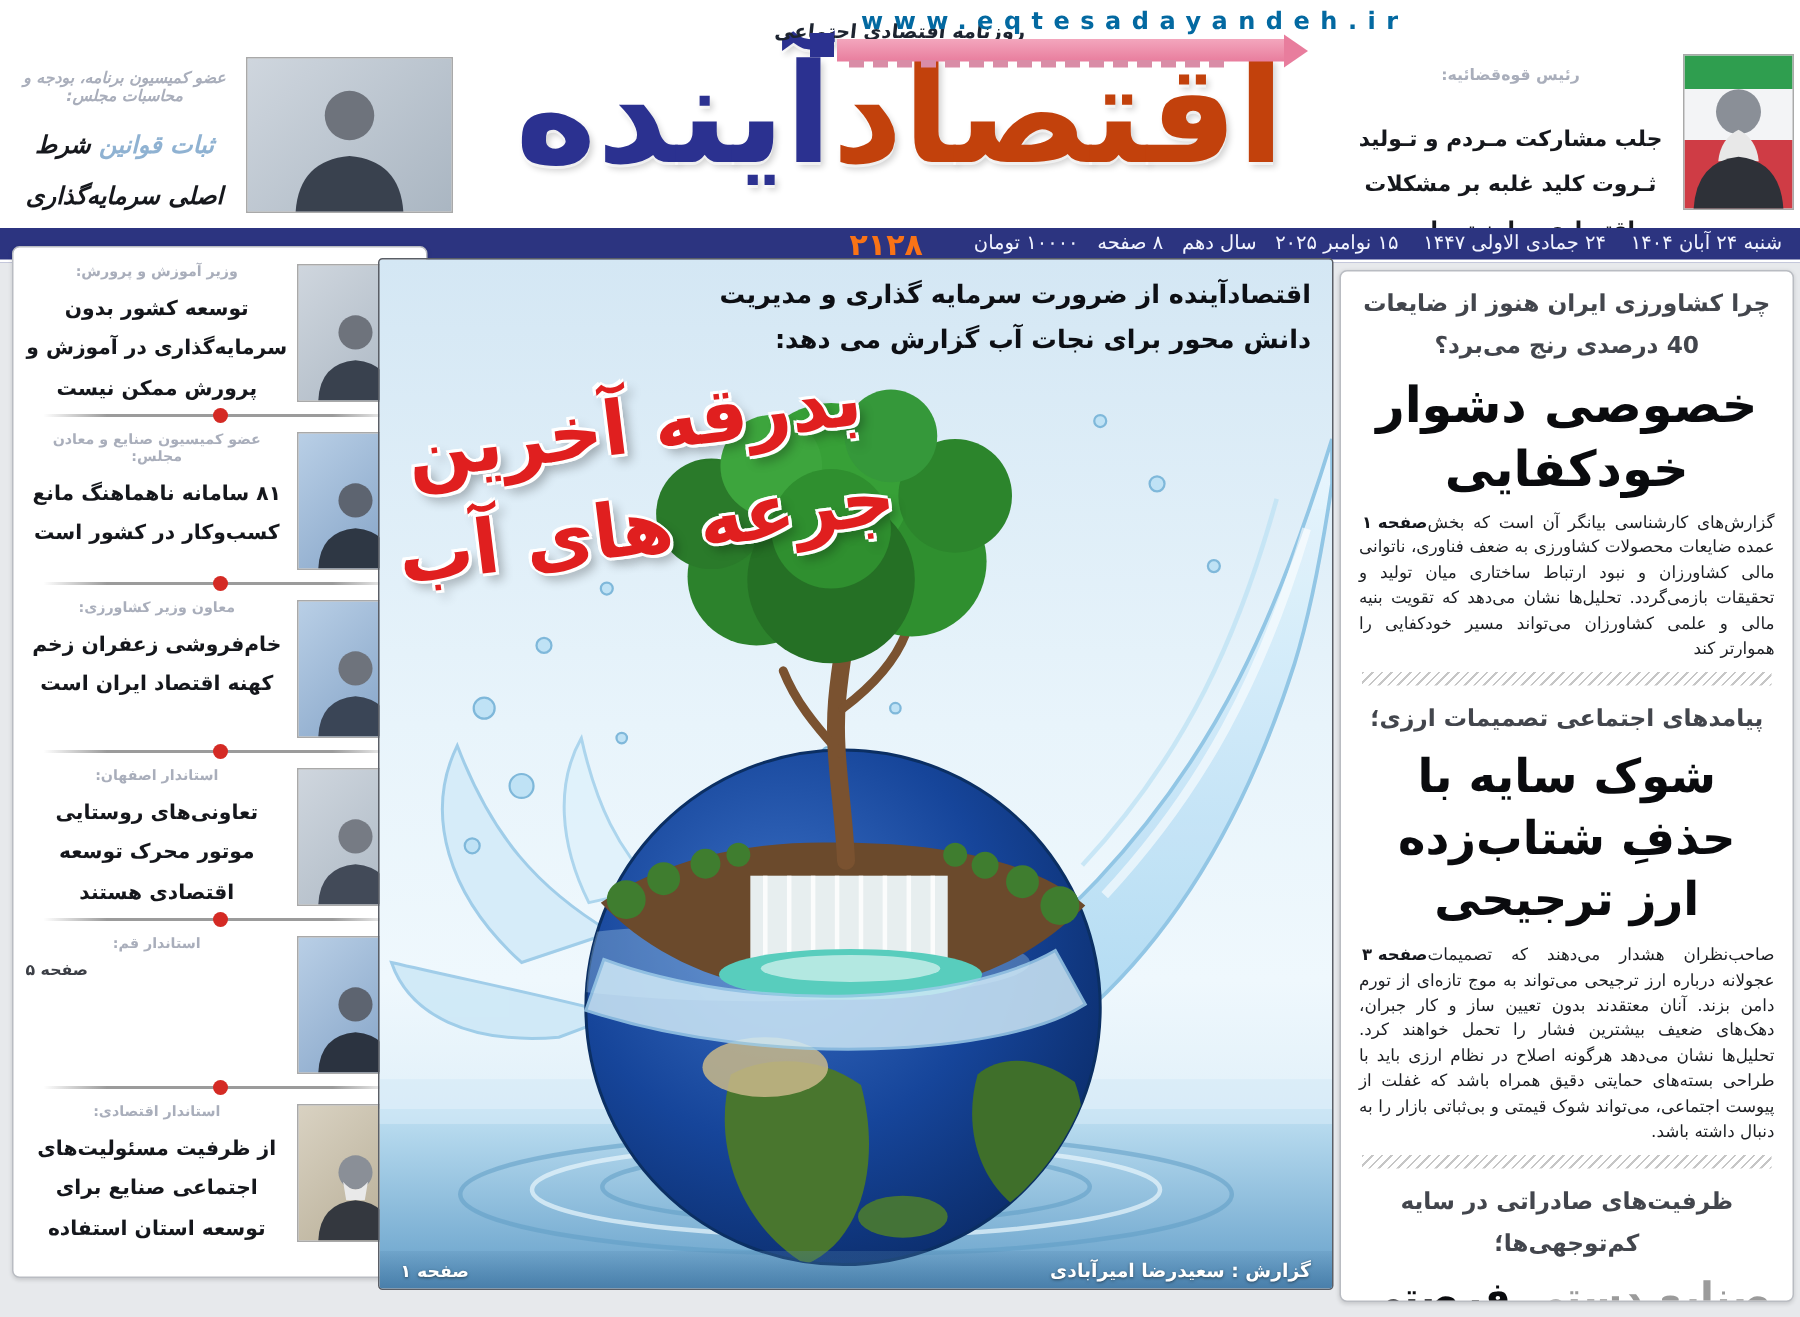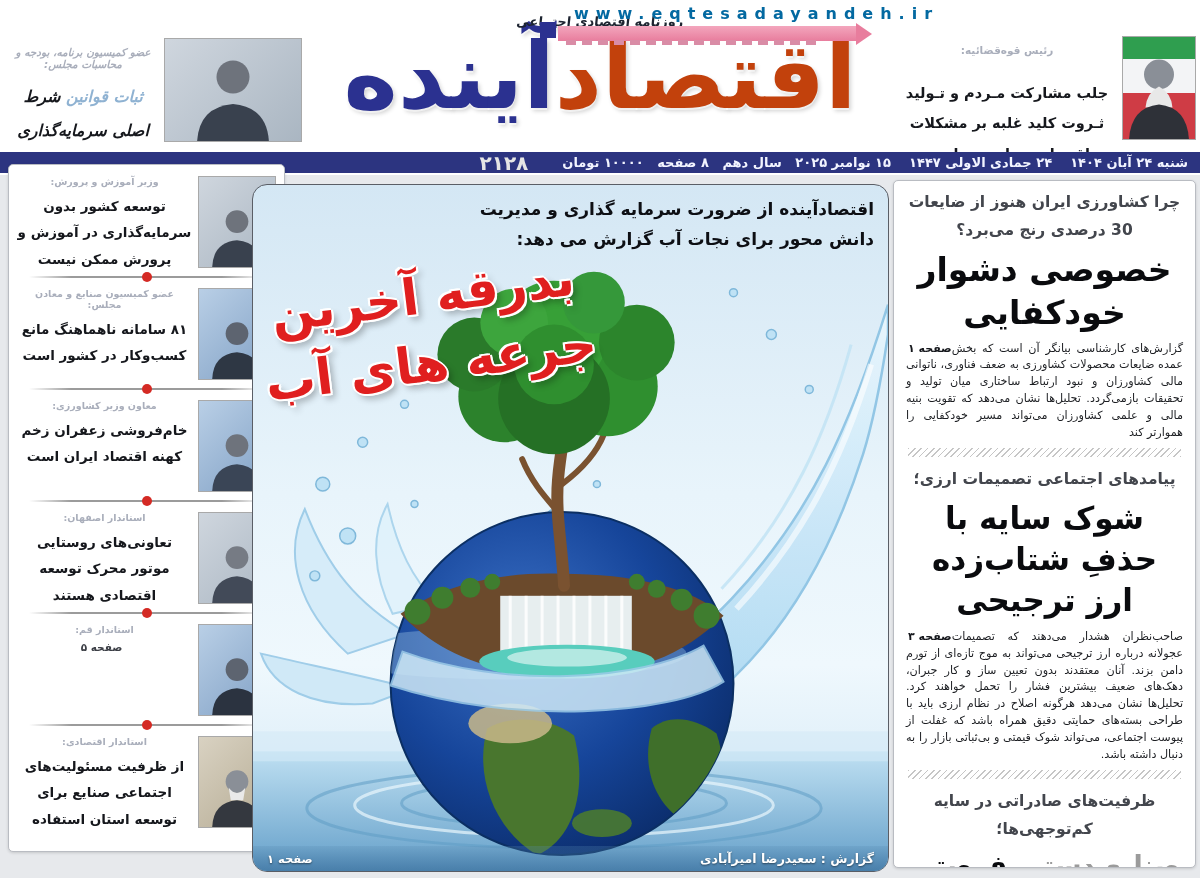--- a/index.html
+++ b/index.html
@@ -46,44 +46,44 @@
   .ph-a { background:linear-gradient(135deg,#cfd6de,#aab6c2); }
   .ph-b { background:linear-gradient(135deg,#b9cfe6,#7f9fc4); }
   .ph-c { background:linear-gradient(135deg,#d9d2c2,#b4aa92); }
   .ph-flag { background:linear-gradient(to bottom,#2f9e4f 0 22%, #f3f4f6 22% 55%, #cf3c45 55%); }
   .photo-left-hdr { width:138px; height:104px; }
   .photo-right-hdr { width:74px; height:104px; }
 
   
   .date-bar { position:absolute; top:152px; left:0; width:1200px; height:23px; background:#2c3480;
               display:flex; direction:rtl; align-items:center; padding-right:12px; gap:34px; border-bottom:2px solid #ffffff; }
-  .date-text { color:#f2f4ff; font-size:13px; font-weight:bold; white-space:pre; }
-  .issue-number { color:#e5e5e5; font-size:20px; font-weight:bold; letter-spacing:2px; }
+  .date-text { color:#f2f4ff; font-size:13px; font-weight:normal; white-space:pre; }
+  .issue-number { color:#f97316; font-size:20px; font-weight:bold; letter-spacing:2px; }
 
   
   .card { position:absolute; background:#ffffff; border:1px solid #b9bcc2; border-radius:5px;
           box-shadow:0 1px 3px rgba(0,0,0,.15); }
 
   
   .sidebar { top:164px; left:8px; width:277px; height:688px; padding:4px 6px; direction:rtl; overflow:hidden; }
   .s-item { display:flex; direction:rtl; gap:6px; padding:5px 2px; height:104px; }
   .s-photo { width:78px; height:92px; margin-top:2px; }
   .s-text { flex:1; text-align:center; overflow:hidden; }
   .s-kicker { font-size:9.5px; color:#a9aebb; font-weight:bold; margin-top:2px; margin-bottom:6px; }
   .s-headline { font-size:13.5px; font-weight:bold; color:#15171c; line-height:1.95; }
   .s-red { color:#e01f1f; }
-  .s-page { font-size:10.5px; color:#3c3f46; font-weight:bold; text-align:center; padding-right:6px; margin-top:5px; }
+  .s-page { font-size:10.5px; color:#3c3f46; font-weight:bold; text-align:left; padding-right:6px; margin-top:5px; }
   .s-div { position:relative; height:2px; margin:3px 14px;
            background:linear-gradient(to left,transparent,#9b9b9b 18%,#9b9b9b 82%,transparent); }
   .s-div::after { content:""; position:absolute; left:50%; top:-4px; transform:translateX(-50%);
                   width:10px; height:10px; border-radius:50%; background:#d42a24; }
 
   
-  .center-block { position:absolute; top:184px; left:252px; width:637px; height:688px;
-                  border:1px solid #5a5e66; border-radius:15px; overflow:hidden;
+  .center-block { position:absolute; top:172px; left:252px; width:637px; height:688px;
+                  border:1px solid #5a5e66; border-radius:3px; overflow:hidden;
                   background:linear-gradient(to bottom,#d4e7f4 0%,#e8f4fb 45%,#eff8fd 70%,#cfe6f4 100%); }
   .center-kicker { position:absolute; top:10px; right:14px; width:420px; text-align:right; direction:rtl;
                    font-size:17px; font-weight:bold; color:#0d0f14; line-height:1.75; z-index:5; }
   .center-title { position:absolute; top:78px; left:4px; width:340px; text-align:center; direction:rtl;
                   transform:rotate(-7deg); z-index:5;
                   font-size:50px; font-weight:bold; color:#e01f1f; line-height:1.35;
                   text-shadow:-2px 0 0 #fff, 2px 0 0 #fff, 0 -2px 0 #fff, 0 2px 0 #fff,
                               -2px -2px 0 #fff, 2px 2px 0 #fff, 4px 5px 7px rgba(0,0,0,.3); }
   .illustration { position:absolute; inset:0; width:100%; height:100%; }
   .center-caption { position:absolute; bottom:0; left:0; width:100%; height:25px; z-index:6;
@@ -384,21 +384,21 @@
 
     <div class="center-caption">
       <span class="caption-credit">گزارش : سعیدرضا امیرآبادی</span>
       <span class="caption-page">صفحه ۱</span>
     </div>
   </div>
 
   <div class="card right-col">
 
     <div>
-      <div class="r-kicker">چرا کشاورزی ایران هنوز از ضایعات 30 درصدی رنج می‌برد؟</div>
+      <div class="r-kicker">چرا کشاورزی ایران هنوز از ضایعات 40 درصدی رنج می‌برد؟</div>
       <div class="r-headline r-h1"><span class="r-gray"></span><span>خصوصی دشوار خودکفایی</span></div>
       <p class="r-body"><span class="r-page">صفحه ۱</span><span>گزارش‌های کارشناسی بیانگر آن است که بخش عمده ضایعات محصولات کشاورزی به ضعف فناوری، ناتوانی مالی کشاورزان و نبود ارتباط ساختاری میان تولید و تحقیقات بازمی‌گردد. تحلیل‌ها نشان می‌دهد که تقویت بنیه مالی و علمی کشاورزان می‌تواند مسیر خودکفایی را هموارتر کند</span></p>
     </div>
 
     <div class="zigzag"></div>
 
     <div>
       <div class="r-kicker">پیامدهای اجتماعی تصمیمات ارزی؛</div>
       <div class="r-headline r-h2"><span class="r-gray"></span><span>شوک سایه با حذفِ شتاب‌زده ارز ترجیحی</span></div>
       <p class="r-body"><span class="r-page">صفحه ۳</span><span>صاحب‌نظران هشدار می‌دهند که تصمیمات عجولانه درباره ارز ترجیحی می‌تواند به موج تازه‌ای از تورم دامن بزند. آنان معتقدند بدون تعیین ساز و کار جبران، دهک‌های ضعیف بیشترین فشار را تحمل خواهند کرد. تحلیل‌ها نشان می‌دهد هرگونه اصلاح در نظام ارزی باید با طراحی بسته‌های حمایتی دقیق همراه باشد که غفلت از پیوست اجتماعی، می‌تواند شوک قیمتی و بی‌ثباتی بازار را به دنبال داشته باشد.</span></p>

